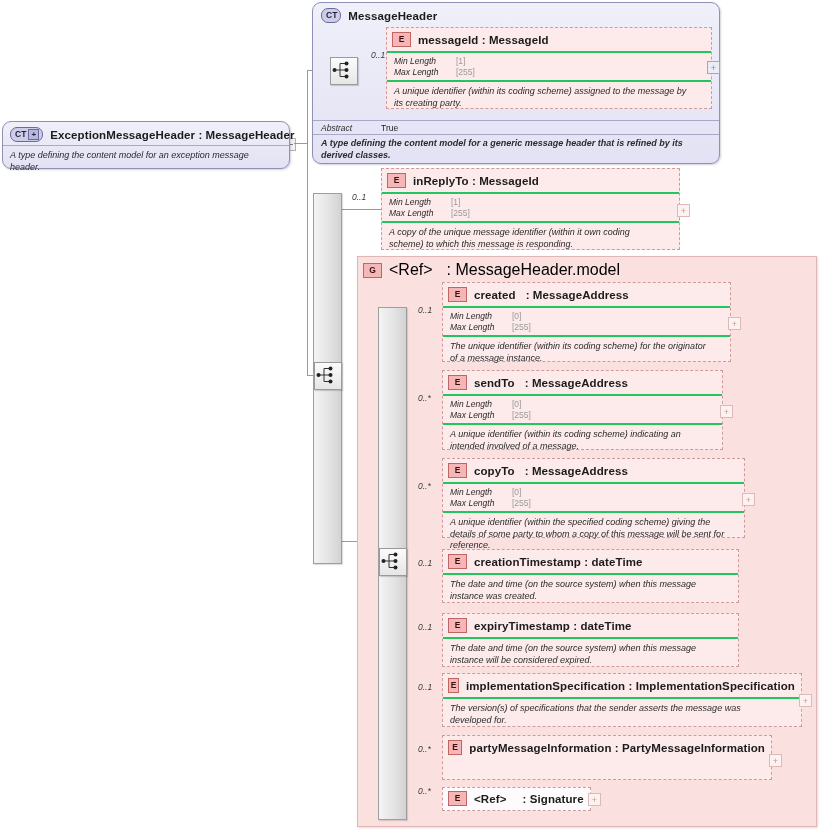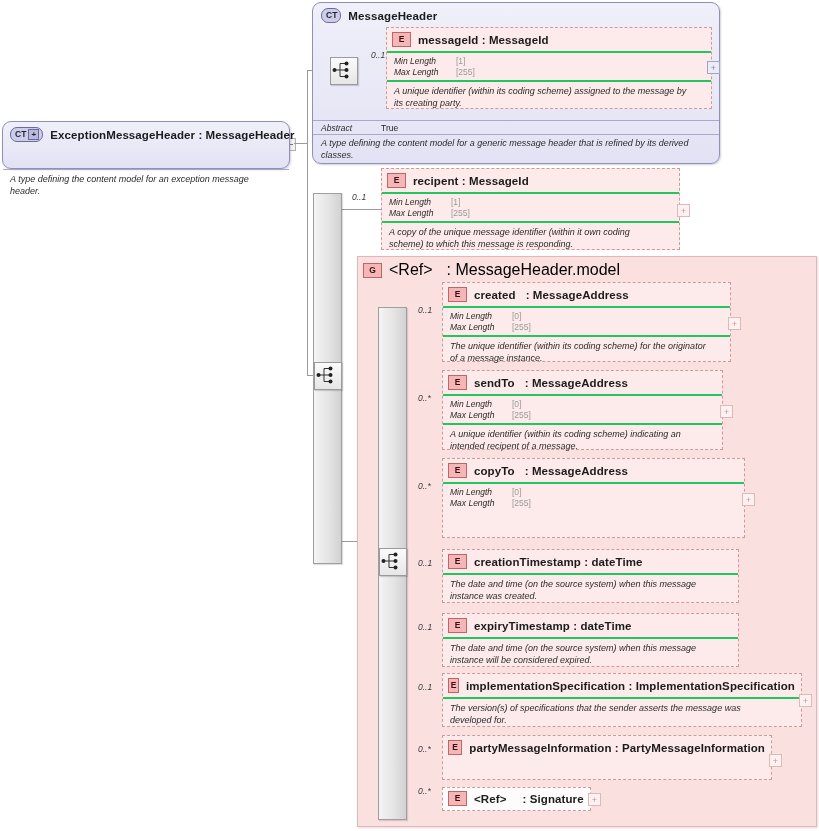--- a/index.html
+++ b/index.html
@@ -148,39 +148,39 @@
     <span>+</span>
   </div>
 
 <div class="abs" style="left:313px;top:120px;width:406px;border-top:1px solid #a8a8c8;padding:2px 8px 2px 8px;">
   <div class="facetrow">
     <span class="fname" style="width:60px;">Abstract</span>
     <span style="font-weight:normal;font-size:8.5px;color:#1b1b1b;">True</span>
   </div>
 </div>
 <div class="abs" style="left:313px;top:134px;width:406px;border-top:1px solid #a8a8c8;padding:3px 8px 0 8px;
-            font-style:italic;font-size:9px;line-height:11.5px;color:#2b2b2b;">
+            font-style:italic;font-size:9px;line-height:11.5px;color:#2b2b2b;font-weight:bold;">
   <span>A type defining the content model for a generic message header that is refined by its derived classes.</span>
 </div>
 
 <div class="card ct-root" style="left:2px;top:121px;width:288px;height:48px;">
   <div class="hdr" style="padding:5px 6px 3px 7px;">
     <span class="chip chip-ct">
       <span>CT</span>
       <span class="pl">
           <span>+</span>
         </span>
     </span>
     <span class="title">
       <span>ExceptionMessageHeader</span>
       <span class="sep">:</span>
       <span>MessageHeader</span>
     </span>
   </div>
-  <div class="doc" style="border-top:1px solid #a8a8c8;padding-top:4px;margin-top:24px;">A type defining the content model for an exception message header.</div>
+  <div class="doc" style="border-top:1px solid #a8a8c8;padding-top:4px;">A type defining the content model for an exception message header.</div>
 </div>
 
 <div class="seqbar abs" style="left:313px;top:193px;width:29px;height:371px;"></div>
 <div class="seqicon" style="left:314px;top:362px;">
   <svg width="24" height="24" viewBox="0 0 24 24">
     <line x1="4" y1="12" x2="9" y2="12" stroke="#333" stroke-width="1"></line>
     <circle cx="3.5" cy="12" r="2" fill="#222"></circle>
     <line x1="9" y1="5.5" x2="9" y2="18.5" stroke="#333" stroke-width="1"></line>
     <line x1="9" y1="5.5" x2="14" y2="5.5" stroke="#333" stroke-width="1"></line>
     <line x1="9" y1="12" x2="14" y2="12" stroke="#333" stroke-width="1"></line>
@@ -190,21 +190,21 @@
     <circle cx="15.5" cy="18.5" r="2" fill="#222"></circle>
   </svg>
 </div>
 
 <div class="card el" style="left:381px;top:168px;width:299px;height:82px;">
   <div class="hdr">
     <span class="chip chip-e">
         <span>E</span>
       </span>
     <span class="title">
-      <span>recipent</span>
+      <span>inReplyTo</span>
       <span class="sep">:</span>
       <span>MessageId</span>
     </span>
   </div>
   <div class="facets">
     <div class="facetrow">
       <span class="fname">Min Length</span>
       <span class="fval">[1]</span>
     </div>
     <div class="facetrow">
@@ -295,21 +295,21 @@
   <div class="facets">
     <div class="facetrow">
       <span class="fname">Min Length</span>
       <span class="fval">[0]</span>
     </div>
     <div class="facetrow">
       <span class="fname">Max Length</span>
       <span class="fval">[255]</span>
     </div>
   </div>
-  <div class="doc">A unique identifier (within its coding scheme) indicating an intended recipent of a message.</div>
+  <div class="doc">A unique identifier (within its coding scheme) indicating an intended involved of a message.</div>
 </div>
 <span class="card-lab" style="left:418px;top:393px;">0..*</span>
 <div class="plus pinky" style="position:absolute;left:720px;top:405px;">
     <span>+</span>
   </div>
 
 <div class="card el" style="left:442px;top:458px;width:303px;height:80px;">
   <div class="hdr">
     <span class="chip chip-e">
         <span>E</span>
@@ -325,20 +325,21 @@
   <div class="facets">
     <div class="facetrow">
       <span class="fname">Min Length</span>
       <span class="fval">[0]</span>
     </div>
     <div class="facetrow">
       <span class="fname">Max Length</span>
       <span class="fval">[255]</span>
     </div>
   </div>
+  <div class="doc">A unique identifier (within the specified coding scheme) giving the details of some party to whom a copy of this message will be sent for reference.</div>
 </div>
 <span class="card-lab" style="left:418px;top:481px;">0..*</span>
 <div class="plus pinky" style="position:absolute;left:742px;top:493px;">
     <span>+</span>
   </div>
 
 <div class="card el" style="left:442px;top:549px;width:297px;height:54px;">
   <div class="hdr">
     <span class="chip chip-e">
         <span>E</span>

